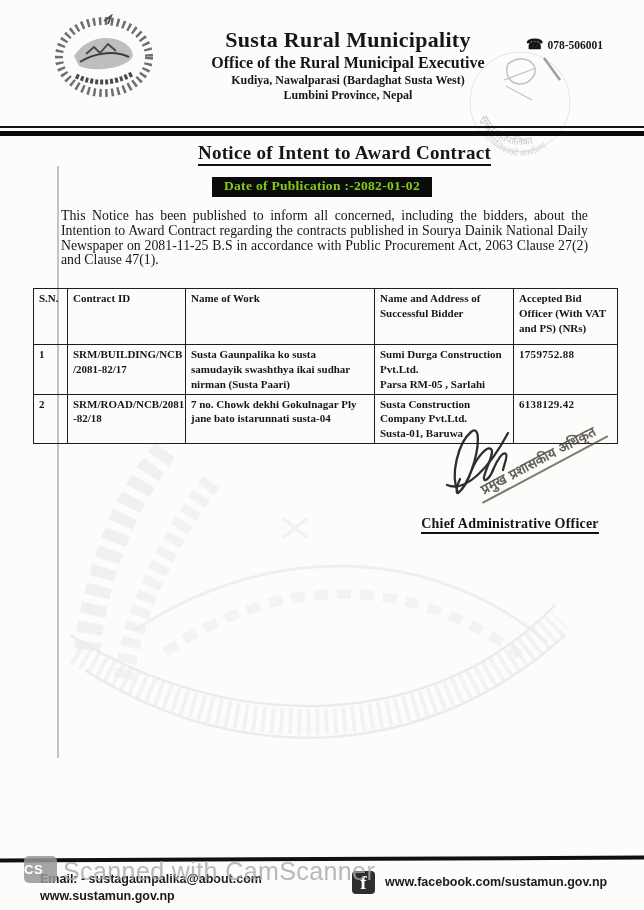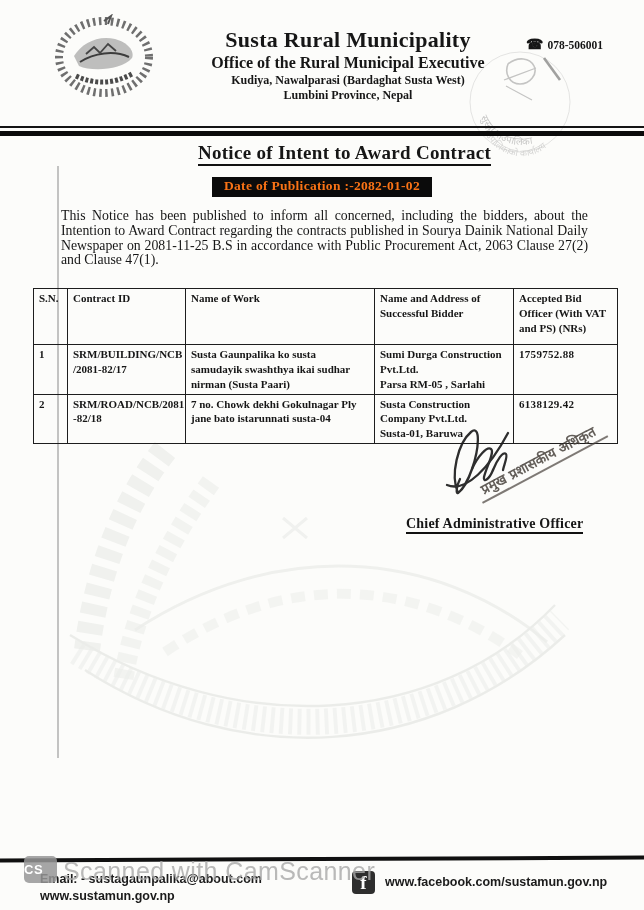--- a/index.html
+++ b/index.html
@@ -17,21 +17,21 @@
   .hdr-phone .tel{font-size:14px;margin-right:4px;}
   .emblem{position:absolute;left:52px;top:14px;width:104px;height:92px;}
   .hdr-stamp{position:absolute;left:458px;top:46px;width:130px;height:112px;opacity:.55;}
   
   .rule-thin{position:absolute;left:0;top:126px;width:644px;height:2px;background:#141414;}
   .rule-thick{position:absolute;left:0;top:131px;width:644px;height:4.5px;background:#0b0b0b;}
   
   .title-wrap{position:absolute;left:0;top:142px;width:644px;text-align:center;}
   .title-wrap span{font-size:19px;font-weight:bold;border-bottom:2.2px solid #111;padding-bottom:1px;letter-spacing:.3px;margin-left:45px;}
   .badge-wrap{position:absolute;left:0;top:176px;width:644px;text-align:center;}
-  .badge{display:inline-block;background:#0b0b0b;color:#f97316;font-size:13.5px;font-weight:bold;padding:1px 12px 3px 12px;letter-spacing:.3px;}
+  .badge{display:inline-block;background:#0b0b0b;color:#84cc16;font-size:13.5px;font-weight:bold;padding:1px 12px 3px 12px;letter-spacing:.3px;}
   
   .para{position:absolute;left:61px;top:209px;width:527px;font-size:13.8px;line-height:14.8px;text-align:justify;}
   
   table.notice{position:absolute;left:33px;top:288px;width:584px;border-collapse:collapse;table-layout:fixed;}
   table.notice th,table.notice td{
     border:1.6px solid #1d1d1d;padding:2px 4px 2px 5px;vertical-align:top;
     font-size:11px;font-weight:bold;line-height:1.35;text-align:left;
   }
   table.notice th{height:51px;}
   th.c-center{text-align:center;}
@@ -43,21 +43,21 @@
   .sig-stamp{position:absolute;left:478px;top:436px;width:175px;height:90px;pointer-events:none;}
   .sig-stamp .st-text{
     position:absolute;left:8px;top:44px;transform:rotate(-28deg);transform-origin:left bottom;
     font-size:13.5px;font-weight:bold;color:rgba(72,66,60,.85);white-space:nowrap;
     font-family:"DejaVu Sans",sans-serif;
   }
   .sig-stamp .st-line{
     position:absolute;left:4px;top:66px;width:142px;border-top:2px solid rgba(72,66,60,.7);
     transform:rotate(-28deg);transform-origin:left top;
   }
-  .cao{position:absolute;left:406px;top:516px;width:208px;text-align:left;font-size:14px;font-weight:bold;}
+  .cao{position:absolute;left:406px;top:516px;width:208px;text-align:center;font-size:14px;font-weight:bold;}
   .cao span{border-bottom:2px solid #111;padding-bottom:1px;letter-spacing:.2px;}
   
   .crease{position:absolute;left:57px;top:166px;width:1.5px;height:592px;background:rgba(110,110,110,.4);}
   .big-watermark{position:absolute;left:15px;top:420px;width:580px;height:370px;opacity:.16;}
   
   .f-line{position:absolute;left:0;top:857px;width:644px;height:3.8px;background:#101010;transform:rotate(-.25deg);}
   .f-email,.f-site,.f-fbtext{
     position:absolute;font-family:"Liberation Sans","DejaVu Sans",sans-serif;
     font-weight:bold;font-size:12.5px;color:#1b1b1b;white-space:nowrap;
   }

